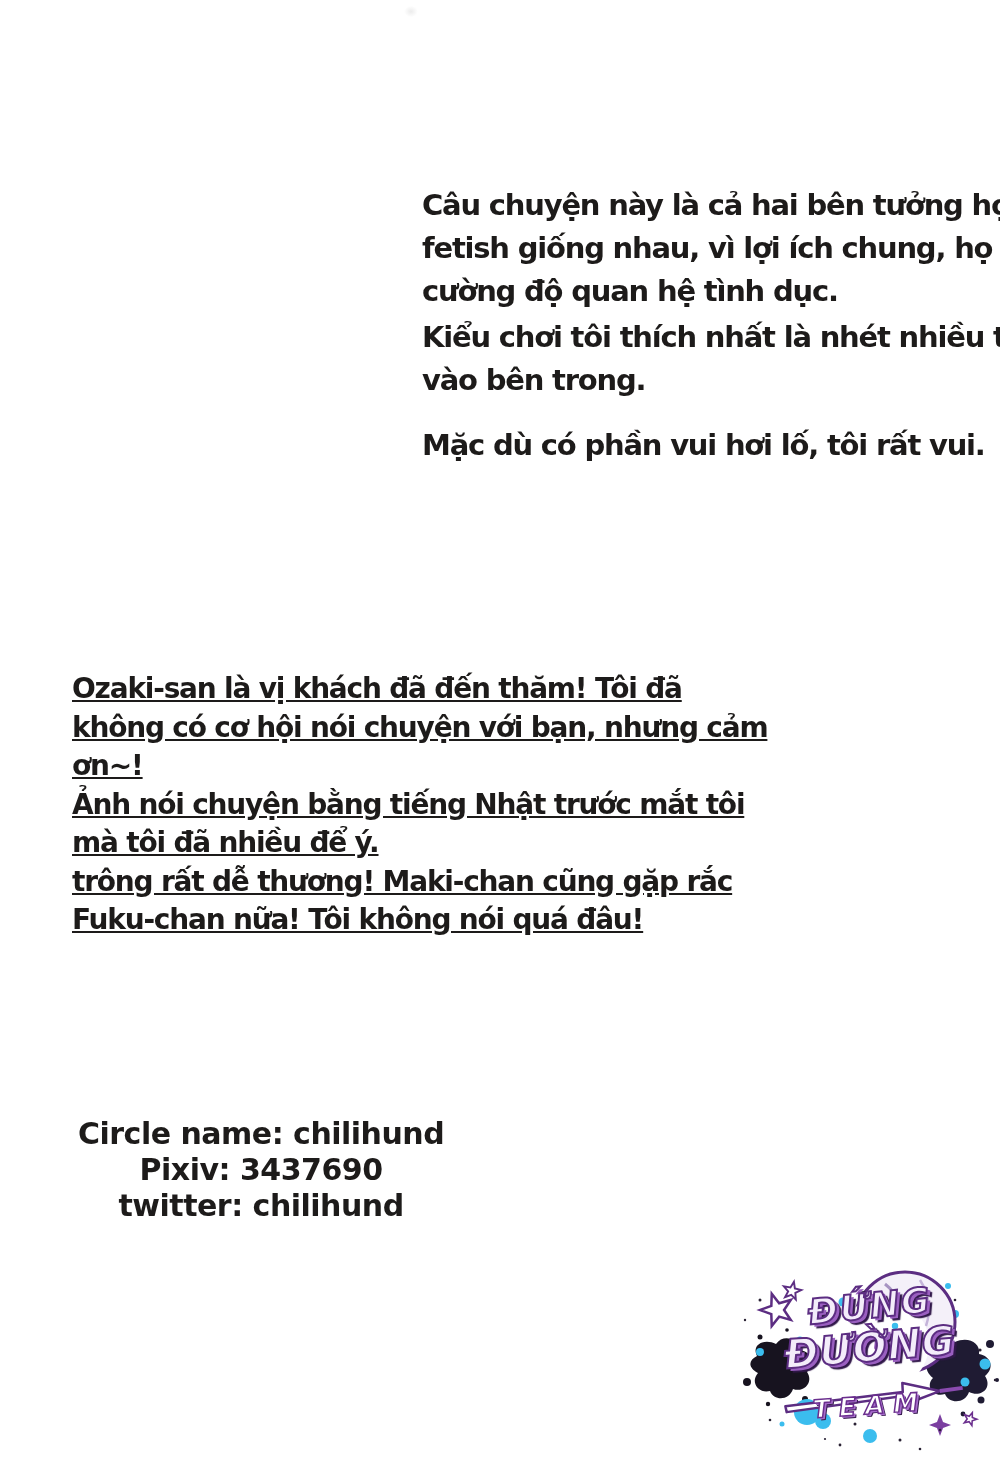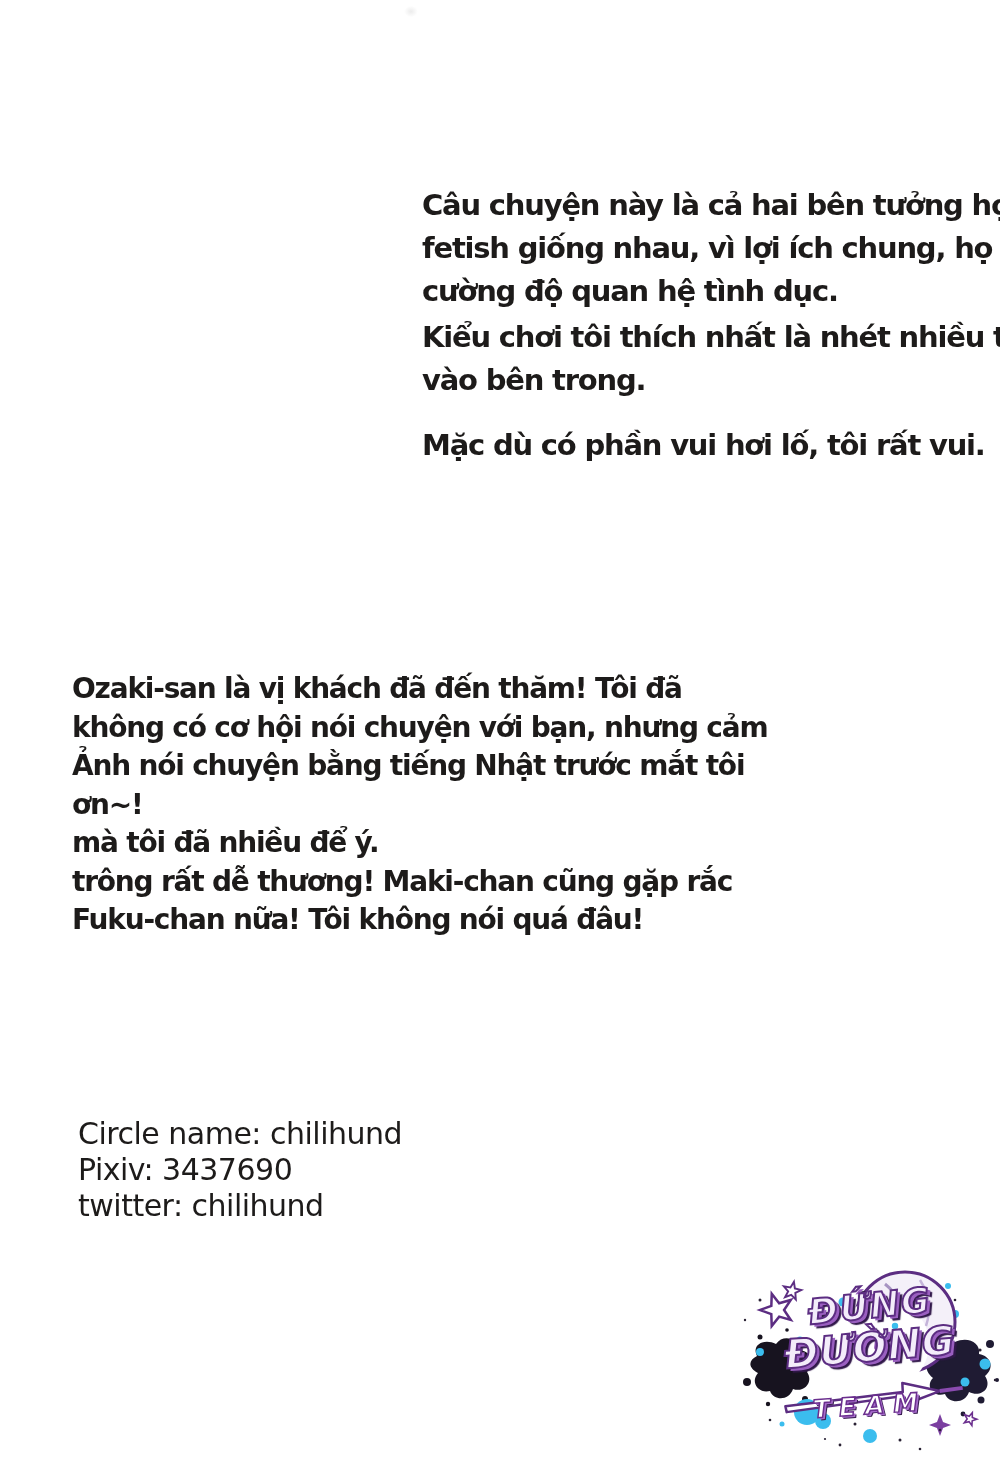--- a/index.html
+++ b/index.html
@@ -15,23 +15,23 @@
   
   .hand{font-weight:700;letter-spacing:-1.2px;}
   .tline{white-space:nowrap;}
 
   .block-right{position:absolute;left:422px;top:184px;}
   .block-right .tline{font-size:29px;line-height:43px;}
   .block-right .para{margin:0 0 3px 0;}
   .block-right .para.gap-lg{margin-bottom:22px;}
 
   .block-thanks{position:absolute;left:72px;top:670px;}
-  .block-thanks .tline{font-size:28px;line-height:38.5px;}
+  .block-thanks .tline{font-size:28px;line-height:38.5px;text-decoration:underline;}
 
-  .block-credits{position:absolute;left:78px;top:1116px;font-weight:400;}
+  .block-credits{position:absolute;left:78px;top:1116px;font-weight:700;text-align:center;}
   .block-credits .tline{font-size:30px;line-height:36px;letter-spacing:-0.5px;}
 
   
   .artifact{
     position:absolute;left:402px;top:4px;width:18px;height:15px;
     background:radial-gradient(closest-side,#ececec,#ffffff 75%);
     border-radius:45% 55% 50% 50%;
   }
 
   
@@ -75,22 +75,22 @@
     <div class="para">
 
     <div class="tline">Mặc dù có phần vui hơi lố, tôi rất vui.</div>
       </div>
   </div>
 
   <div class="block-thanks hand">
 
   <div class="tline">Ozaki-san là vị khách đã đến thăm! Tôi đã</div>
       <div class="tline">không có cơ hội nói chuyện với bạn, nhưng cảm</div>
+      <div class="tline">ơn~!</div>
       <div class="tline">Ảnh nói chuyện bằng tiếng Nhật trước mắt tôi</div>
-      <div class="tline">ơn~!</div>
       <div class="tline">mà tôi đã nhiều để ý.</div>
       <div class="tline">trông rất dễ thương! Maki-chan cũng gặp rắc</div>
       <div class="tline">Fuku-chan nữa! Tôi không nói quá đâu!</div>
     </div>
 
   <div class="block-credits">
 
   <div class="tline">Circle name: chilihund</div>
       <div class="tline">Pixiv: 3437690</div>
       <div class="tline">twitter: chilihund</div>

